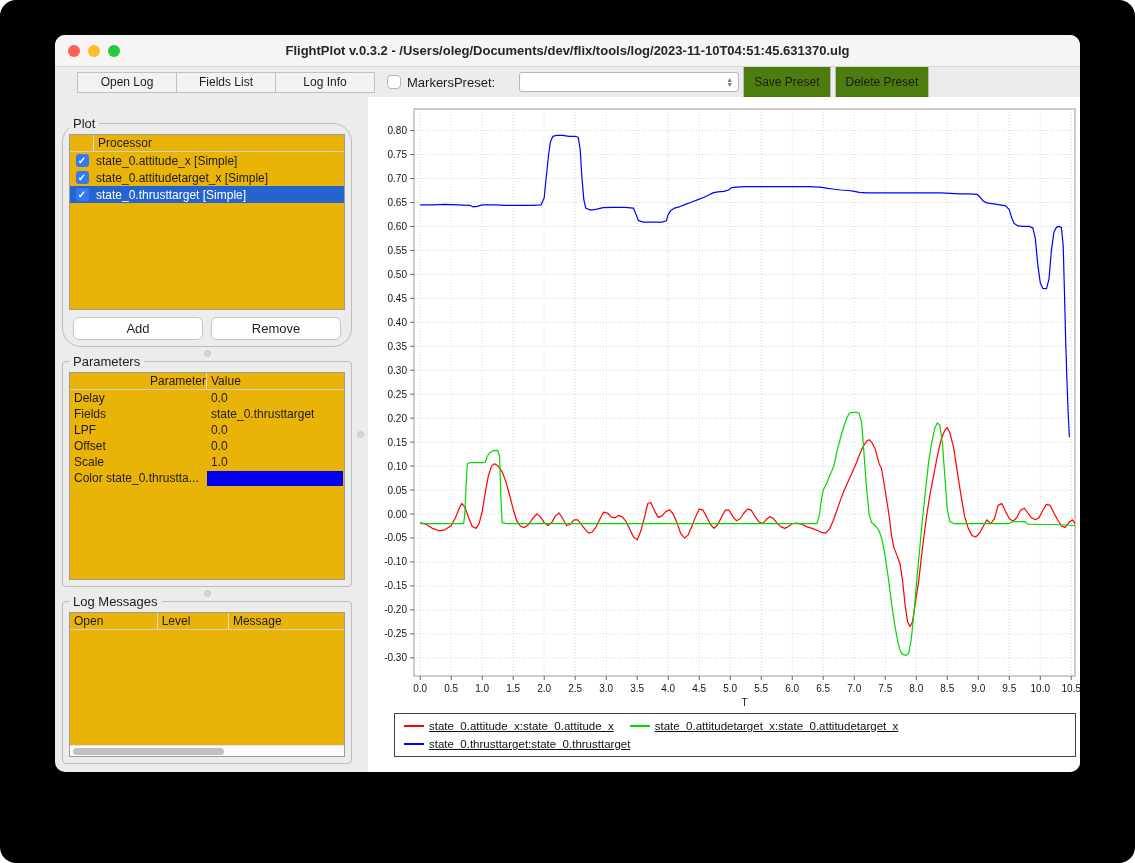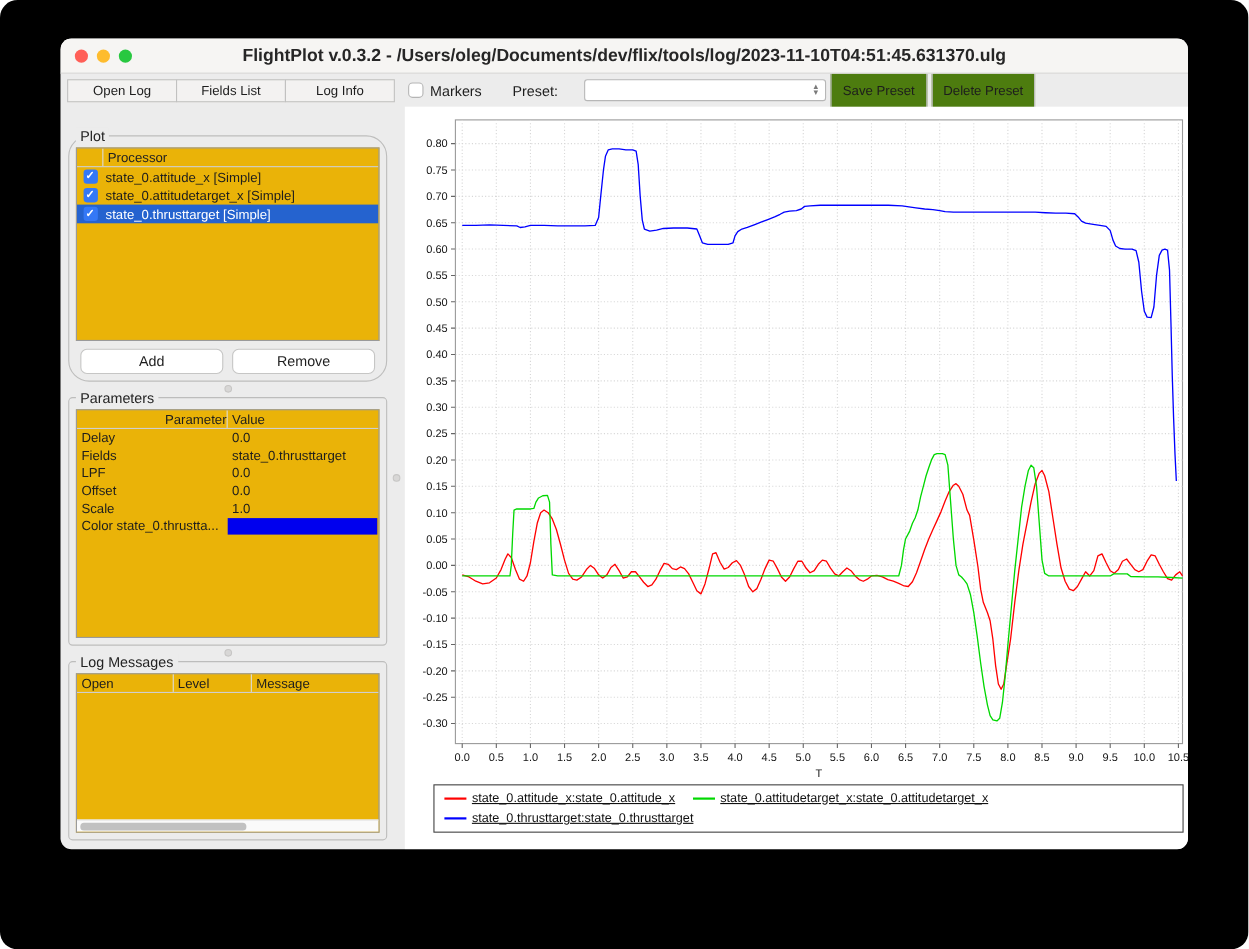--- a/index.html
+++ b/index.html
@@ -6,29 +6,29 @@
   html,body { width:1135px; height:863px; background:#fff; font-family:"Liberation Sans",sans-serif; }
   .screen { position:relative; width:1135px; height:863px; background:#000; border-radius:16px; overflow:hidden; }
   .window { position:absolute; left:55px; top:35px; width:1025px; height:737px; background:#ececec;
             border-radius:10px; box-shadow:0 22px 60px rgba(0,0,0,.8); overflow:hidden;
             font-size:12px; color:#1d1d1d; }
   
   .titlebar { position:relative; height:32px; background:#f6f5f3; border-bottom:1px solid #d7d6d4;
               display:flex; align-items:center; justify-content:center; }
   .lights { position:absolute; left:13px; top:0; height:100%; display:flex; align-items:center; gap:8px; }
   .light { width:12px; height:12px; border-radius:50%; }
-  .wtitle { font-weight:bold; font-size:16px; color:#262626; }
+  .wtitle { font-weight:bold; font-size:13px; color:#262626; }
   
   .toolbar { height:30px; display:flex; align-items:center; padding:0 6px; }
   .tbtn { width:100px; height:21px; background:#f3f2f1; border:1px solid #c1c1c0; font-size:12px;
           color:#1d1d1d; margin-left:-1px; display:flex; align-items:center; justify-content:center; cursor:default; }
-  .tbtn:first-child { margin-left:0; }
+  .tbtn:first-child { margin-left:16px; }
   .cb-box { width:14px; height:14px; background:#fff; border:1px solid #b5b5b5; border-radius:4px; margin-left:12px; }
   .tb-label { margin-left:6px; font-size:13px; }
-  .preset-label { margin-left:28px; font-size:13px; }
+  .preset-label { margin-left:0; font-size:13px; }
   .combo { margin-left:24px; width:220px; height:20px; background:#fff; border:1px solid #b7b7b7; border-radius:3px;
            display:flex; align-items:center; justify-content:space-between; padding:0 2px 0 6px; }
   .combo .val { font-size:12px; }
   .stepper { width:13px; height:16px; display:flex; flex-direction:column; align-items:center; justify-content:center;
              color:#7a7a7a; font-size:7px; line-height:5px; }
   .pbtn { height:20px; background:#4d7c0f; border:1px solid #bdbdbc; font-size:12px; padding:16px 10px;
           margin-left:4px; display:flex; align-items:center; }
   
   .main { display:flex; height:675px; }
   .left-col { width:297px; padding:6px 0 8px 7px; display:flex; flex-direction:column; }

